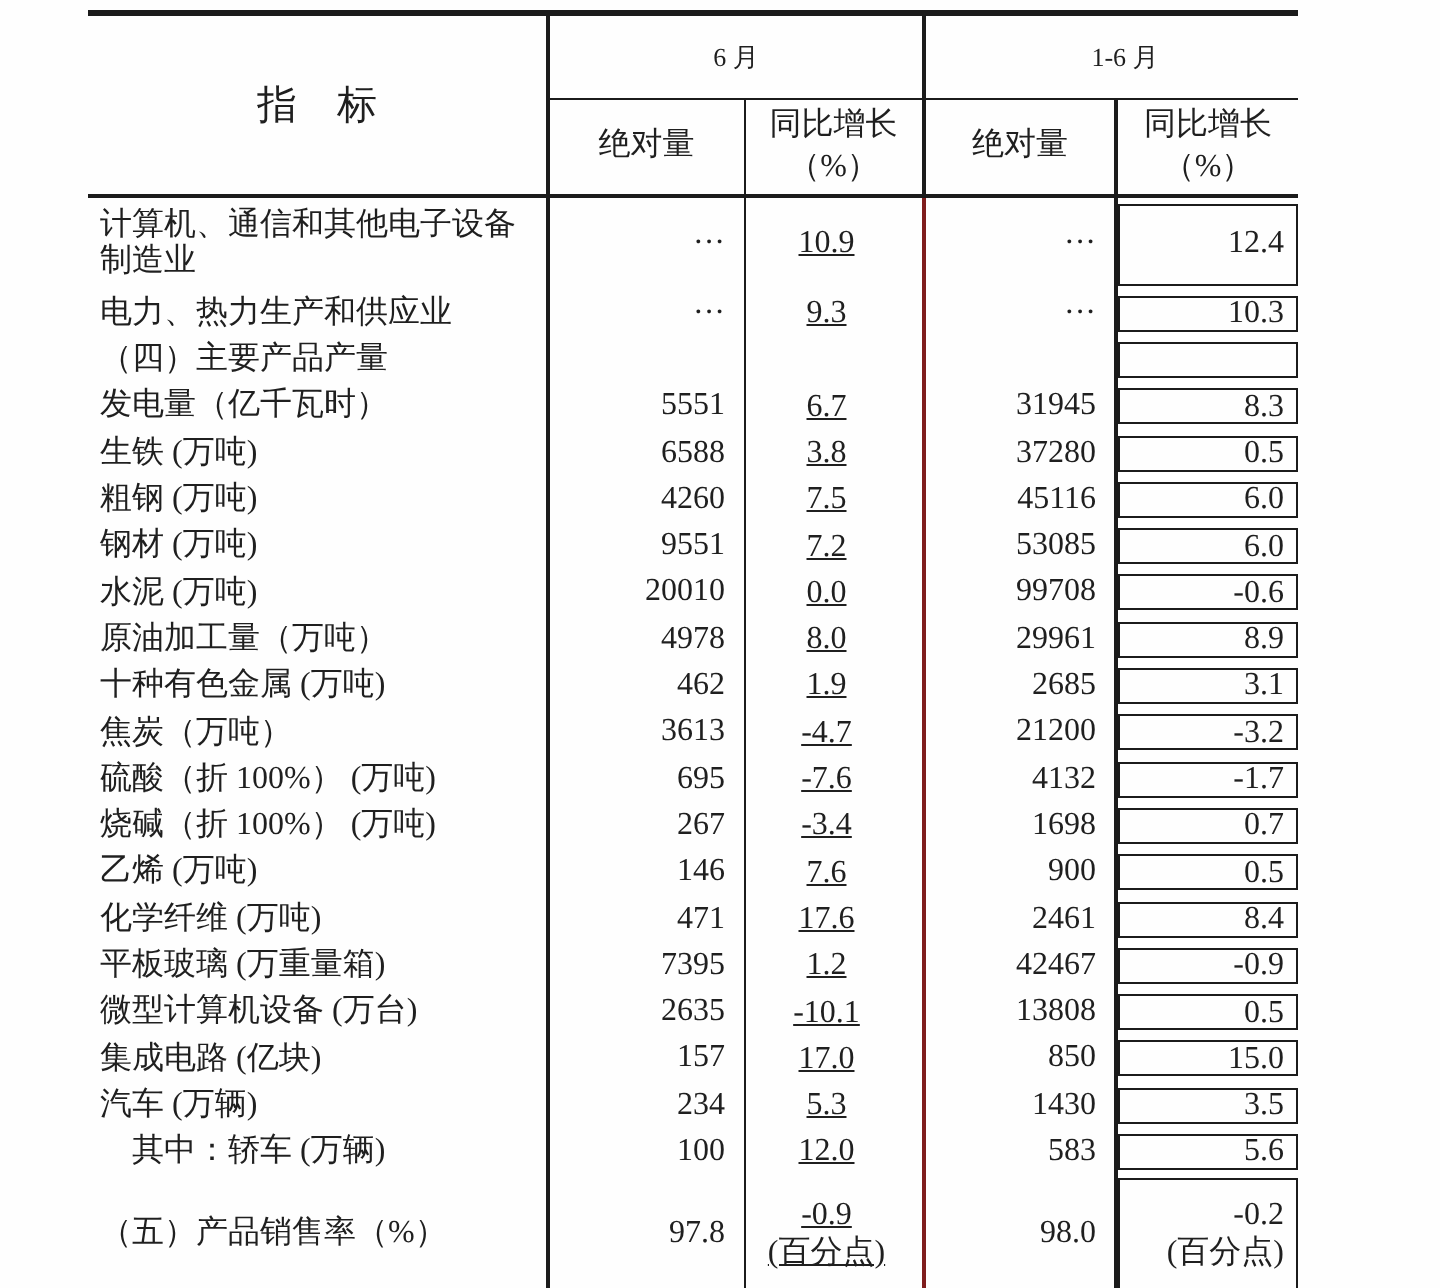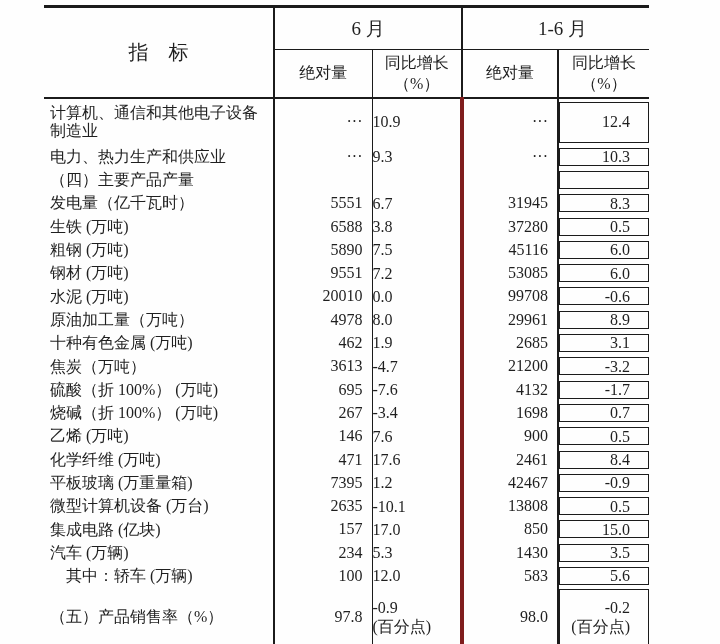--- a/index.html
+++ b/index.html
@@ -15,45 +15,45 @@
   }
   th,td{padding:0;font-weight:normal;}
   
   thead th{vertical-align:middle;text-align:center;}
   th.h-ind{
     border-top:3px solid #1b1b1b;
     border-right:2px solid #1b1b1b;
     border-bottom:2.5px solid #1b1b1b;
     font-size:20px;
   }
-  th.h-grp{border-top:3px solid #1b1b1b;height:41px;font-size:19px;margin-left:36px;}
+  th.h-grp{border-top:3px solid #1b1b1b;height:41px;font-size:13px;margin-left:36px;}
   th.h-jun{border-right:2px solid #1b1b1b;border-bottom:1.5px solid #1b1b1b;}
   th.h-h16{border-bottom:1.5px solid #1b1b1b;padding-left:13px;}
   tr.subrow th{
     height:47px;font-size:16px;line-height:1.3;
     white-space:pre-line;border-bottom:2.5px solid #1b1b1b;
   }
   th.s1{border-right:1.5px solid #1b1b1b;}
   th.s2{border-right:2px solid #1b1b1b;}
   th.s3{border-right:2px solid #1b1b1b;}
   
   tbody td{height:23.3px;font-size:16px;vertical-align:middle;}
   td.c1{
     text-align:left;padding-left:6px;line-height:1.1;
     border-right:2px solid #1b1b1b;white-space:pre-line;margin-top:44px;
   }
   td.c2{text-align:right;padding-right:9px;border-right:1.5px solid #1b1b1b;}
-  td.c3{text-align:left;padding-right:7px;border-right:4px solid #7f1d1d;white-space:pre-line;line-height:1.2;}
+  td.c3{text-align:center;padding-right:7px;border-right:2px solid #7f1d1d;white-space:pre-line;line-height:1.2;text-decoration:underline;}
   td.c4{text-align:right;padding-right:9px;border-right:2px solid #1b1b1b;}
   td.c5{padding:0;}
   .box{
     box-sizing:border-box;width:100%;height:18px;margin:1.5px 0;
     border:1.8px solid #1b1b1b;
     display:flex;flex-direction:column;justify-content:center;align-items:flex-end;
-    padding-right:18px;font-size:16px;line-height:1.2;white-space:pre-line;text-align:right;
+    padding-right:6px;font-size:16px;line-height:1.2;white-space:pre-line;text-align:right;
   }
   tr.r-tall td{height:46px;}
   tr.r-tall .box{height:41px;}
   tr.r-sale td{height:47px;}
   tr.r-sale .box{height:56px;}
   tr.r-indent td.c1{padding-left:22px;}
   tr.r-partial td{height:8px;}
   tr.r-partial .clip{height:8px;overflow:hidden;line-height:20px;font-size:16px;}
   tr.r-partial .box{height:7px;margin-bottom:0;border-bottom:none;}
 </style>
@@ -126,21 +126,21 @@
           <td class="c1">生铁 (万吨)</td>
           <td class="c2">6588</td>
           <td class="c3">3.8</td>
           <td class="c4">37280</td>
           <td class="c5">
             <div class="box">0.5</div>
           </td>
         </tr>
         <tr>
           <td class="c1">粗钢 (万吨)</td>
-          <td class="c2">5890</td>
+          <td class="c2">4260</td>
           <td class="c3">7.5</td>
           <td class="c4">45116</td>
           <td class="c5">
             <div class="box">6.0</div>
           </td>
         </tr>
         <tr>
           <td class="c1">钢材 (万吨)</td>
           <td class="c2">9551</td>
           <td class="c3">7.2</td>

